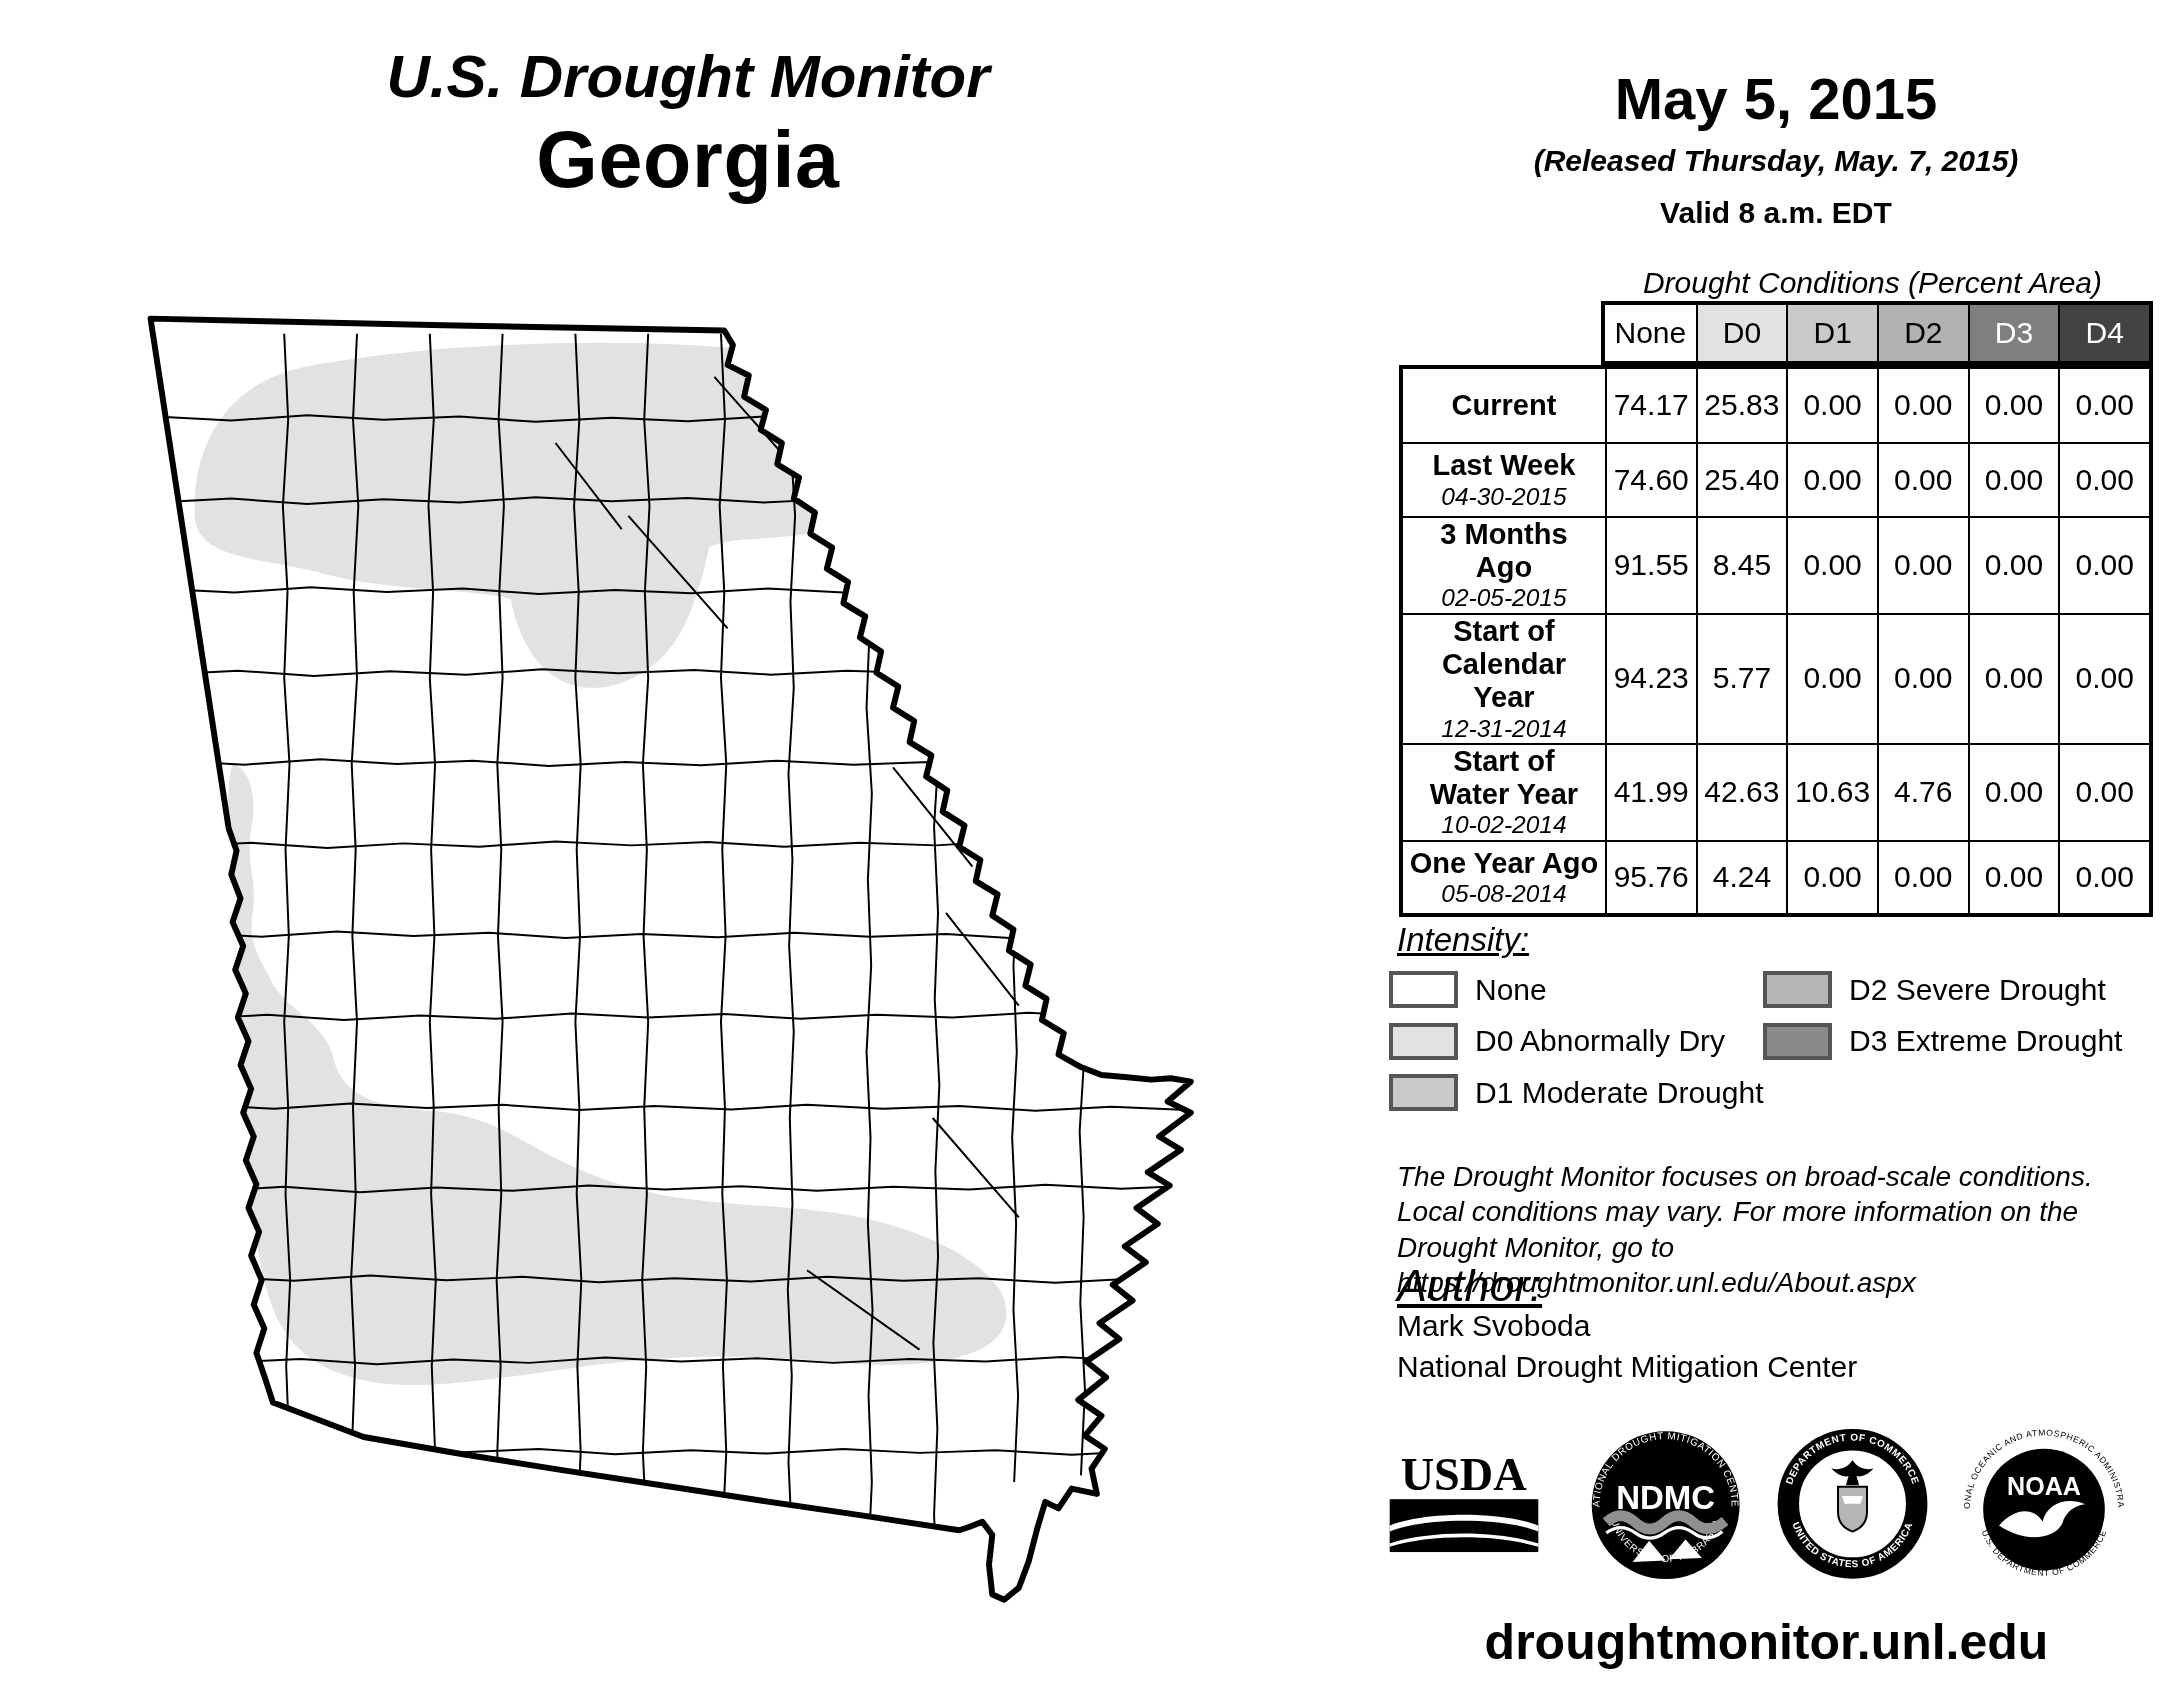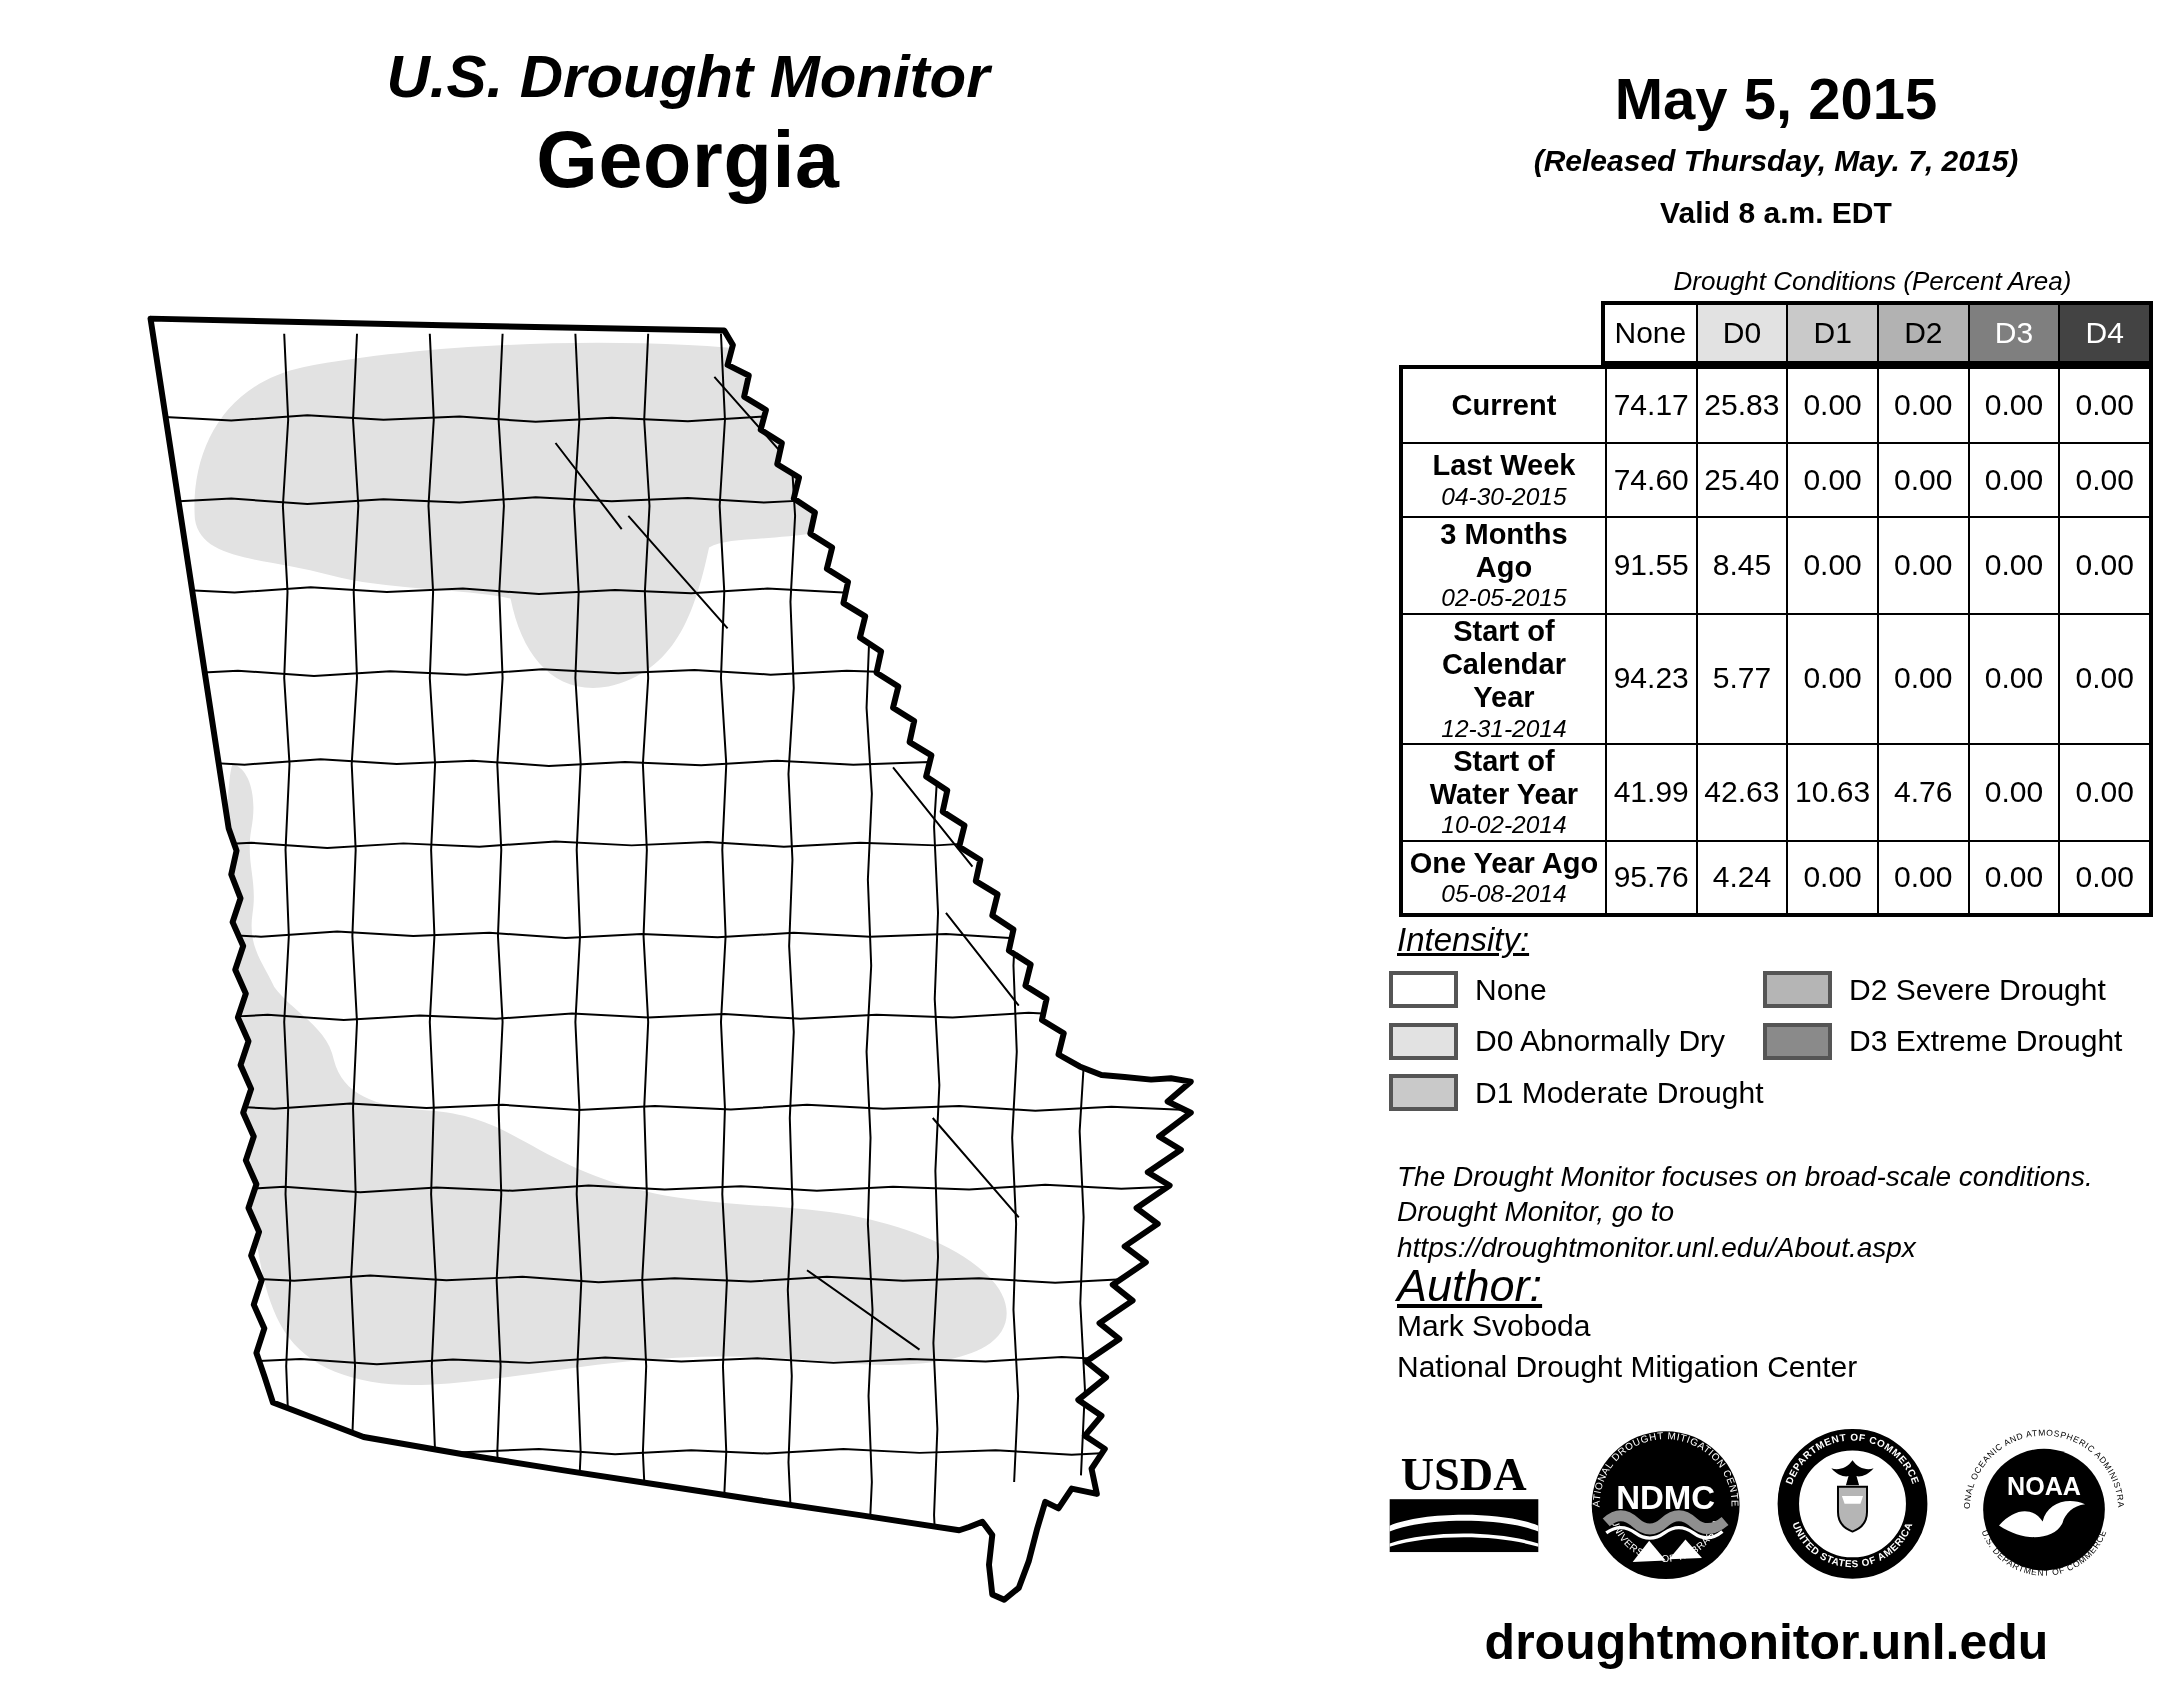--- a/index.html
+++ b/index.html
@@ -14,21 +14,21 @@
 
   
   #title-main{left:0;top:42px;width:1376px;font-size:60px;font-weight:bold;font-style:italic;}
   #title-region{left:0;top:114px;width:1376px;font-size:79px;font-weight:bold;letter-spacing:0.7px;}
 
   #date-main{left:1389px;top:65px;width:774px;font-size:58px;font-weight:bold;}
   #date-released{left:1389px;top:144px;width:774px;font-size:30px;font-weight:bold;font-style:italic;}
   #date-valid{left:1389px;top:196px;width:774px;font-size:30px;font-weight:bold;text-align:center;}
 
   
-  #tbl-title{left:1588px;top:266px;width:569px;font-size:26px;font-style:italic;}
+  #tbl-title{left:1588px;top:266px;width:569px;font-size:30px;font-style:italic;}
   #tbl-head{
     left:1601px;top:301px;width:552px;height:64px;box-sizing:border-box;
     border:4px solid #000;display:grid;grid-template-columns:repeat(6,1fr);
     background:#fff;
   }
   #tbl-head>div{display:flex;align-items:center;justify-content:center;font-size:30px;border-left:2.6px solid #000;}
   #tbl-head>div:first-child{border-left:none;}
   #tbl-body{
     left:1399px;top:365px;width:754px;height:552px;box-sizing:border-box;
     border:4px solid #000;display:grid;
@@ -202,20 +202,21 @@
     <span class="leg-label">D2 Severe Drought</span>
   </div>
   <div class="leg-row">
     <span class="swatch" style="background:#8a8a8a"></span>
     <span class="leg-label">D3 Extreme Drought</span>
   </div>
 </div>
 
 <div class="abs" id="notes">
   <div>The Drought Monitor focuses on broad-scale conditions.</div>
+  <div>Local conditions may vary. For more information on the</div>
   <div>Drought Monitor, go to https://droughtmonitor.unl.edu/About.aspx</div>
 </div>
 
 <div class="abs" id="author-heading">Author:</div>
 <div class="abs" id="author-name">Mark Svoboda</div>
 <div class="abs" id="author-org">National Drought Mitigation Center</div>
 
 <svg class="logo" style="left:1383px;top:1449px;" width="162" height="109" viewBox="0 0 245 165">
   <text class="usda-text" x="122" y="62" font-size="70" text-anchor="middle" fill="#000">USDA</text>
   <rect x="10" y="76" width="225" height="80" fill="#000"></rect>

